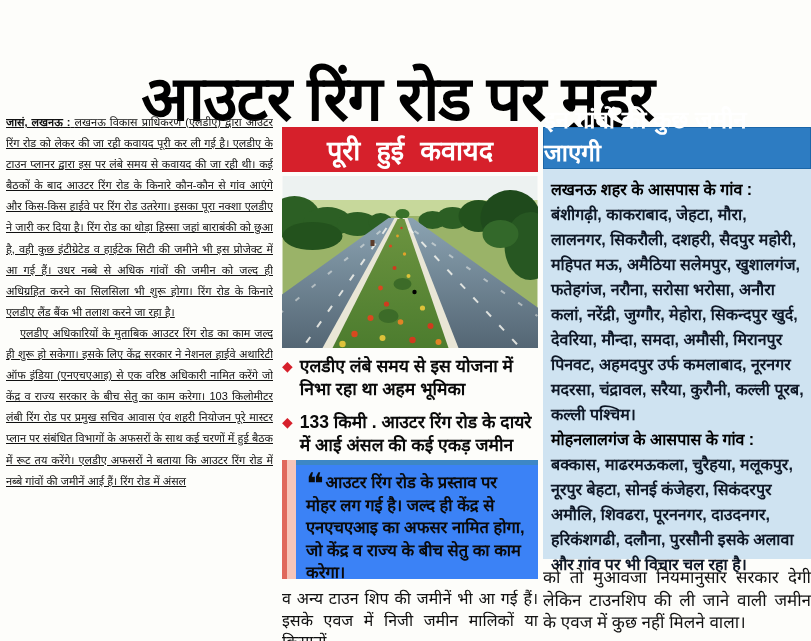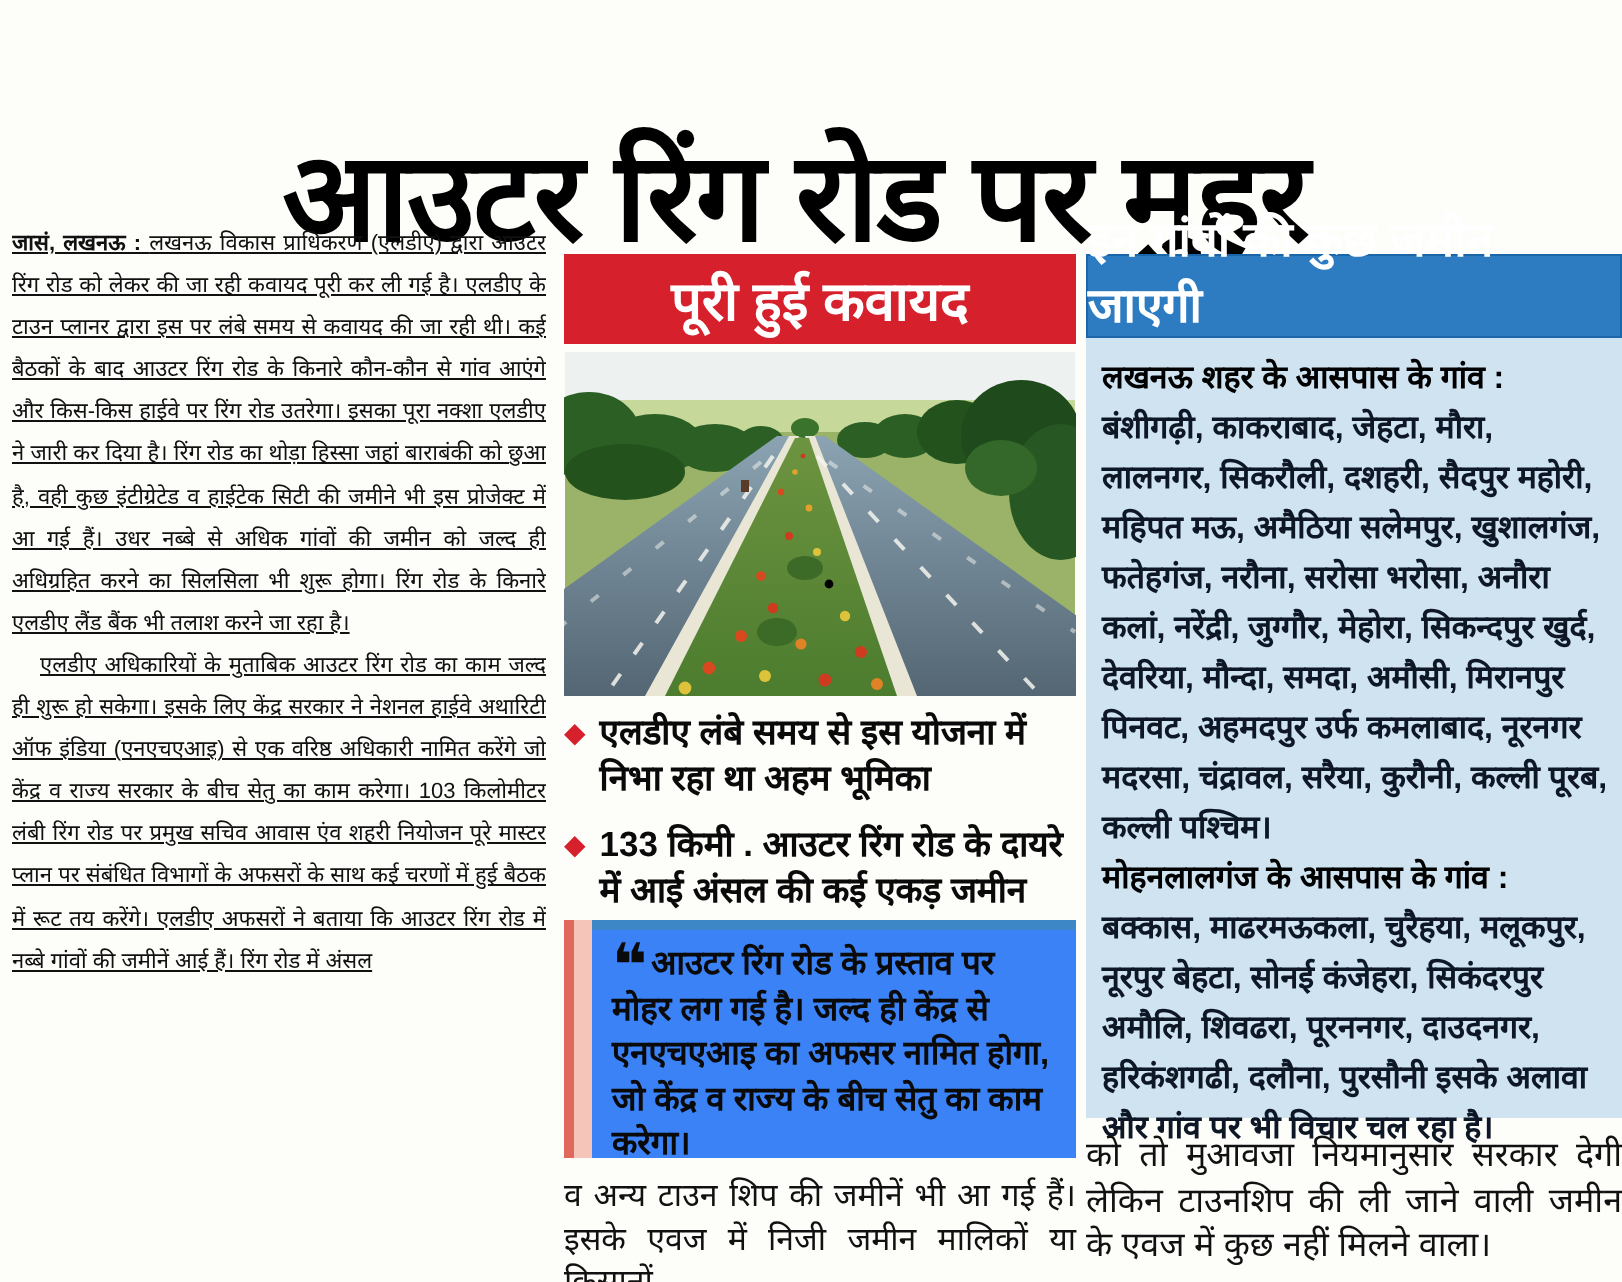--- a/index.html
+++ b/index.html
@@ -20,21 +20,21 @@
     position:absolute;left:6px;top:112px;width:267px;height:527px;overflow:hidden;
     font-size:11px;line-height:21.1px;text-align:justify;color:#111;text-decoration:underline;
   }
   .col-left p{margin:0;}
   .col-left p + p{text-indent:14px;}
   .dateline{font-weight:800;}
   
   .band-red{
     position:absolute;left:282px;top:127px;width:256px;height:45px;
     background:#d6202b;display:flex;align-items:center;justify-content:center;
-    color:#fff;font-size:27px;font-weight:800;
+    color:#fff;font-size:27px;font-weight:800;font-family:Liberation Mono, monospace;
   }
   .photo{
     position:absolute;left:282px;top:176px;width:256px;height:172px;overflow:hidden;
   }
   .bullets{
     position:absolute;left:282px;top:355px;width:256px;height:100px;
     margin:0;padding:0;list-style:none;
   }
   .bullets li{
     display:flex;gap:7px;margin-bottom:10px;

